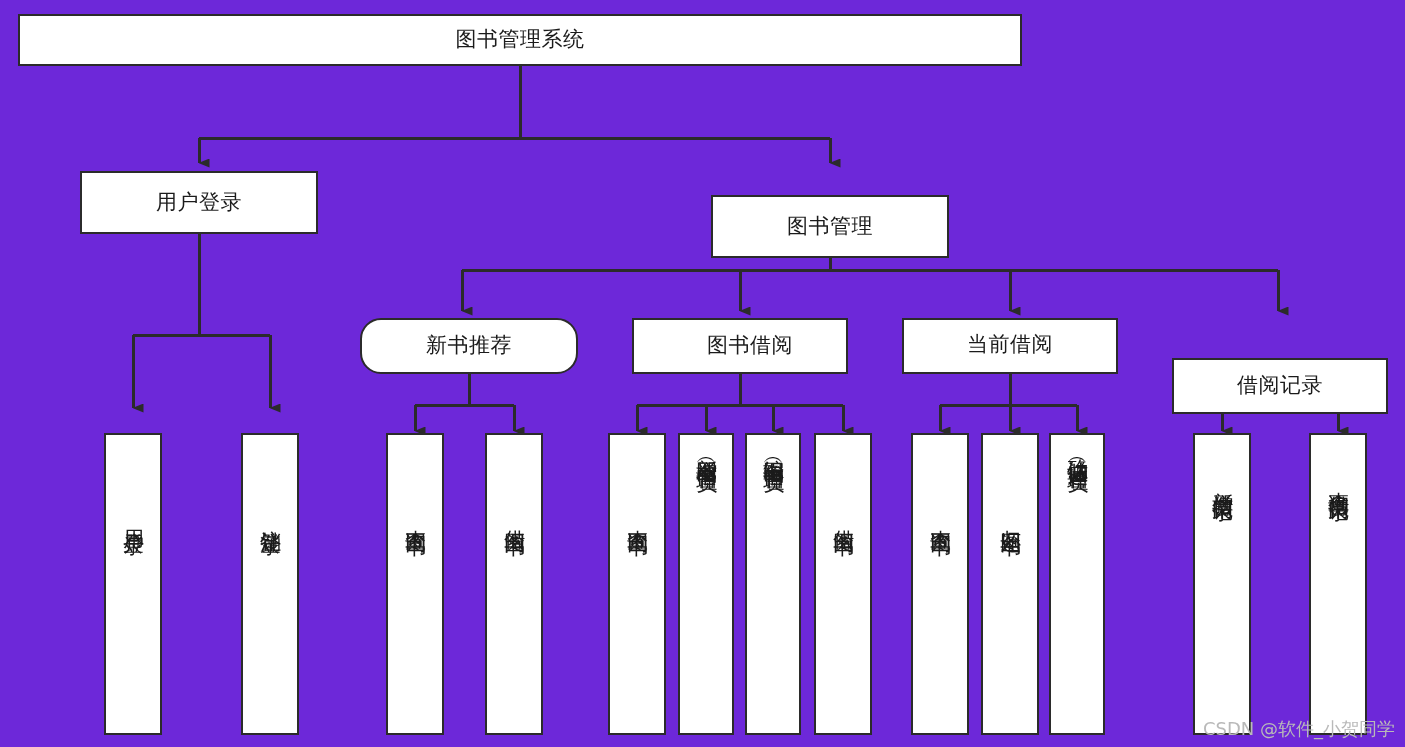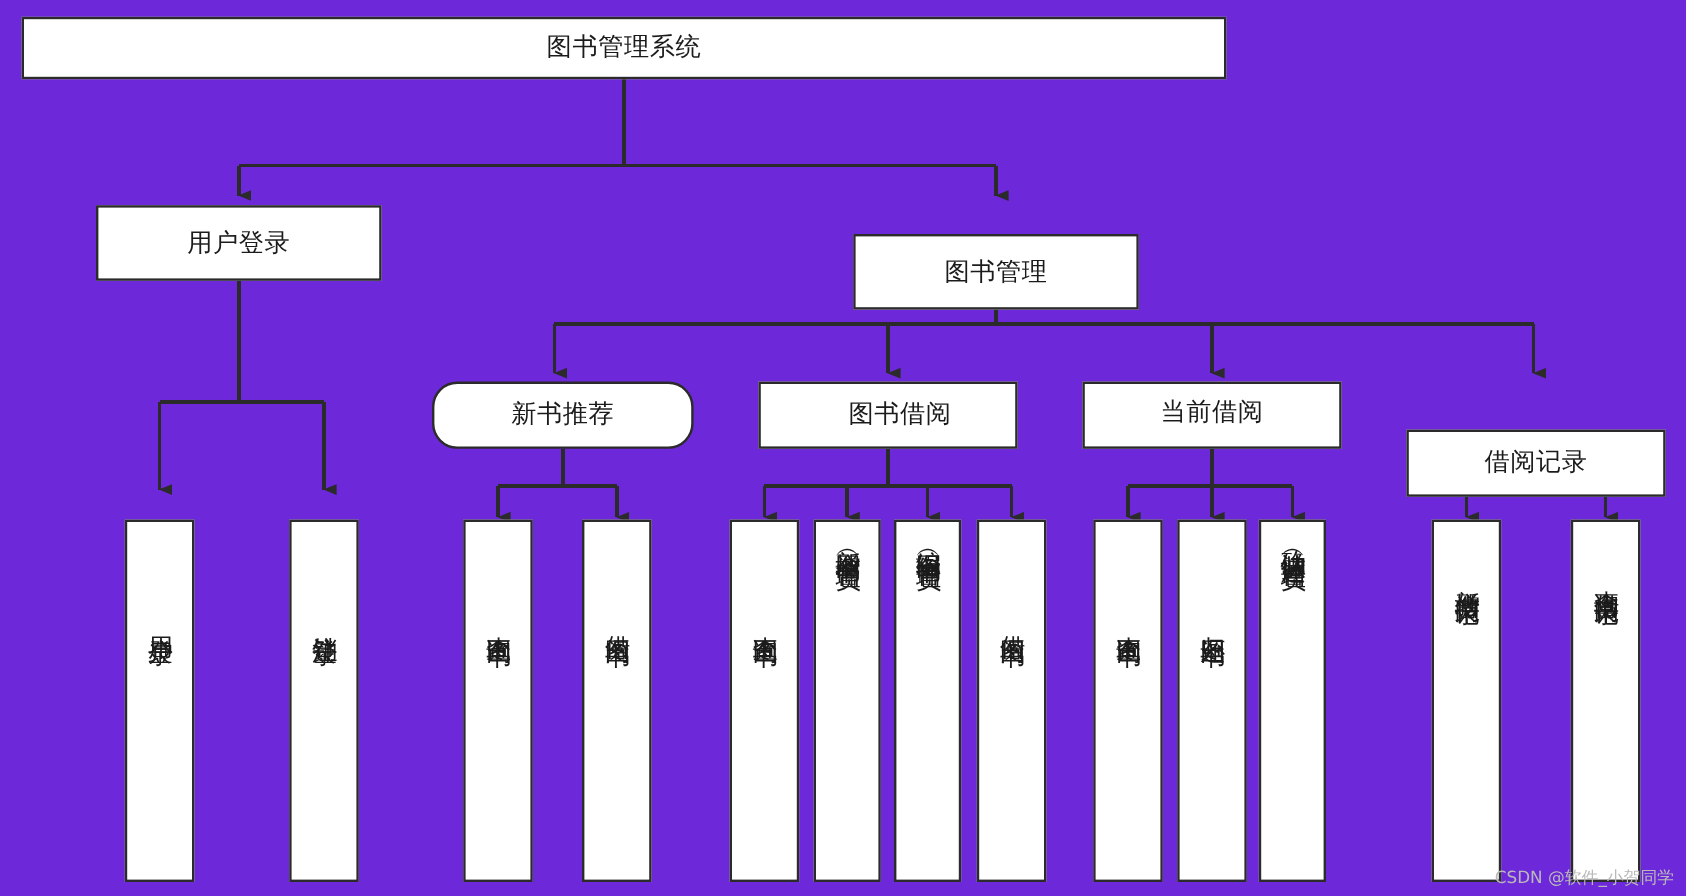--- a/index.html
+++ b/index.html
@@ -56,21 +56,21 @@
     line-height: 1.12;
     color: #1b1b1b;
     letter-spacing: 2px;
     white-space: nowrap;
   }
   
   #watermark {
     position: absolute;
     right: 10px;
     bottom: 6px;
-    font-size: 14px;
+    font-size: 18px;
     color: #b9b9b9;
     z-index: 9;
     white-space: nowrap;
     pointer-events: none;
   }
 </style>
 </head>
 <body>
 
 <div id="diagram-root">

